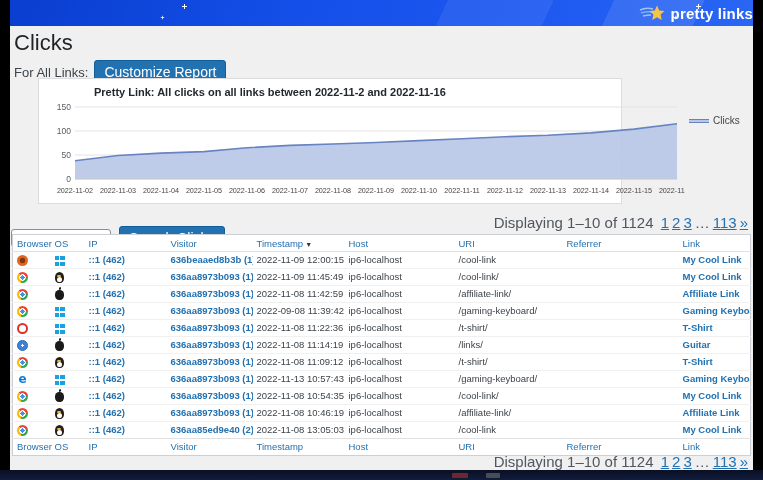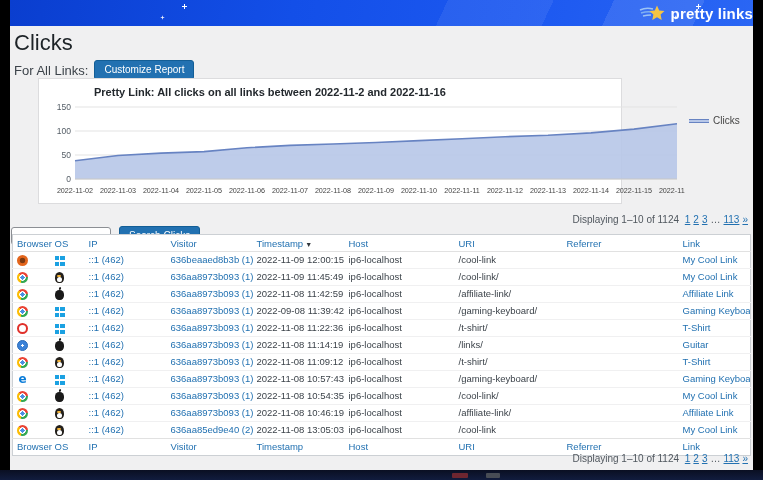--- a/index.html
+++ b/index.html
@@ -29,62 +29,62 @@
   .sparkle::after  { left:0; top:2px; width:5px; height:1.4px; }
   .sp1 { left:172px; top:4px; } .sp2 { left:150px; top:15px; transform:scale(.7); }
   .sp3 { left:686px; top:4px; } .sp4 { left:663px; top:15px; transform:scale(.7); }
 
   
   .page-title { position:absolute; left:4px; top:30px; font-size:22px; font-weight:400; color:#1d2327; }
   .for-row { position:absolute; left:4px; top:60px; display:flex; align-items:center; gap:6px; }
   .for-label { font-size:13px; color:#3c434a; }
   .btn {
     display:inline-block; background:#2271b1; border:1px solid #135e96; color:#fff;
-    font-size:10px; padding:3px 9px; border-radius:3px; cursor:pointer; line-height:1.2;
+    font-size:14px; padding:3px 9px; border-radius:3px; cursor:pointer; line-height:1.2;
     font-family:inherit;
   }
   
   .chart-panel {
     position:absolute; left:28px; top:78px; width:584px; height:126px;
     background:#fff; border:1px solid #dcdcde;
   }
   .chart-title { position:absolute; left:55px; top:7px; font-size:11px; font-weight:700; color:#23282d; }
   .chart-row { position:absolute; left:6px; top:22px; display:flex; align-items:flex-start; }
   .legend { display:flex; align-items:center; gap:4px; margin-top:14px; margin-left:4px; }
   .legend-swatch { width:20px; height:4px; background:#b7c7e8; border-top:1.5px solid #6783c2; border-bottom:1.5px solid #6783c2; }
   .legend-label { font-size:10px; color:#444; }
 
   
   .search-row { position:absolute; left:1px; top:210px; display:flex; align-items:center; gap:8px;margin-top:16px; }
   .search-input {
     width:100px; height:18px; border:1px solid #8c8f94; border-radius:3px; background:#fff;
     font-size:10px; padding:0 4px; font-family:inherit;
   }
-  .pager { position:absolute; top:214px; right:5px; font-size:10px; color:#50575e; text-align:right; }
+  .pager { position:absolute; top:214px; right:5px; font-size:15px; color:#50575e; text-align:right; }
   .pager a { color:#2271b1; text-decoration:underline; margin-left:3px; cursor:pointer; }
   .pager .ell { margin-left:3px; color:#50575e; }
   .pager-bottom { top:453px; }
 
   
   .clicks-table {
     position:absolute; left:2px; top:234px; width:738px;
     border-collapse:collapse; table-layout:fixed; background:#fff;
     border:1px solid #ccd0d4; font-size:9.5px;padding-left:36px;
   }
   .clicks-table th {
     text-align:left; font-weight:400; color:#2271b1; font-size:9.5px;
     height:17px; padding:2px 4px; border-bottom:1px solid #e1e1e1; cursor:pointer; white-space:nowrap;
   }
   .clicks-table tfoot th { border-bottom:none; border-top:1px solid #e1e1e1; }
   .clicks-table td {
     height:16px; padding:2px 4px; color:#3c434a; white-space:nowrap; overflow:hidden;
     border-bottom:1px solid #f0f0f1; vertical-align:middle;
   }
   .clicks-table tbody tr:last-child td { border-bottom:none; }
-  .clicks-table a { color:#2271b1; text-decoration:none; cursor:pointer; }
+  .clicks-table a { color:#2271b1; text-decoration:none; cursor:pointer;font-weight:bold; }
   .sort-arrow { font-size:7px; color:#32373c; margin-left:2px; }
 
   
   .ic { display:inline-block; width:11px; height:11px; border-radius:50%; vertical-align:middle; position:relative; }
   .ic-firefox { background:radial-gradient(circle at 50% 50%, #7c3a12 0 32%, #e3651c 40% 100%); }
   .ic-chrome  {
     background:
       radial-gradient(circle, #4a90e2 0 26%, #ffffff 28% 40%, rgba(0,0,0,0) 42%),
       conic-gradient(from -40deg, #ea4335 0 120deg, #34a853 120deg 240deg, #fbbc05 240deg 360deg);
   }
@@ -284,21 +284,21 @@
           <td>ip6-localhost</td>
           <td>/t-shirt/</td>
           <td></td>
           <td><a>T-Shirt</a></td>
         </tr>
         <tr>
           <td><span class="ic ic-edge">e</span></td>
           <td><span class="ic os-windows"></span></td>
           <td><a>::1 (462)</a></td>
           <td><a>636aa8973b093 (1)</a></td>
-          <td>2022-11-08 10:57:43</td>
+          <td>2022-11-13 10:57:43</td>
           <td>ip6-localhost</td>
           <td>/gaming-keyboard/</td>
           <td></td>
           <td><a>Gaming Keyboard</a></td>
         </tr>
         <tr>
           <td><span class="ic ic-chrome"></span></td>
           <td><span class="ic os-apple"></span></td>
           <td><a>::1 (462)</a></td>
           <td><a>636aa8973b093 (1)</a></td>

